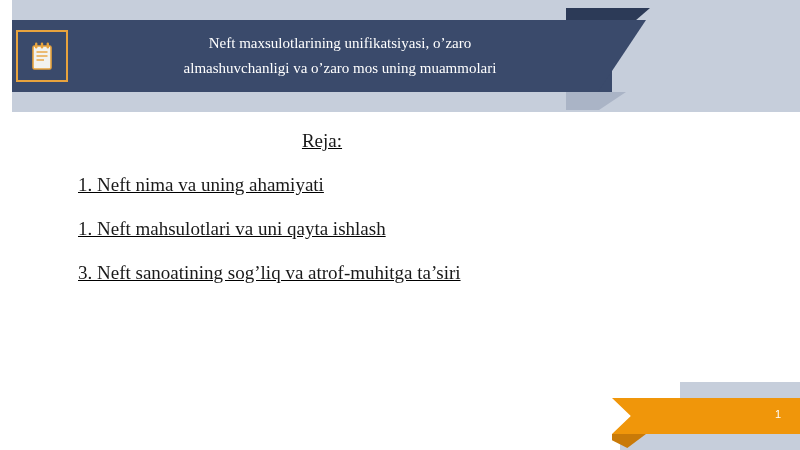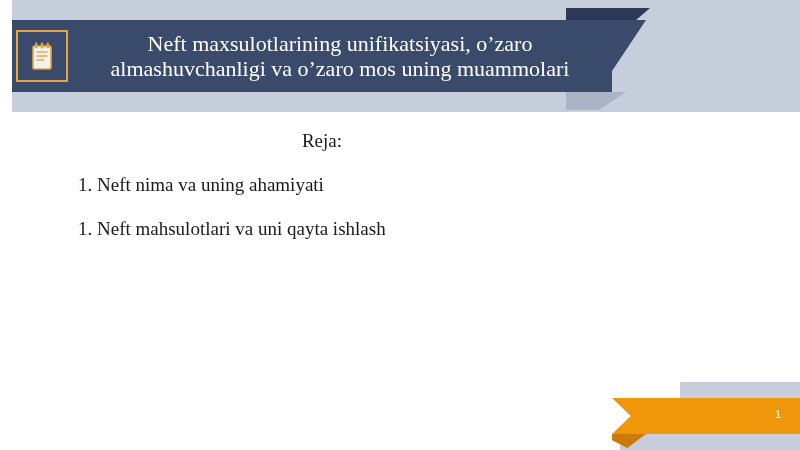--- a/index.html
+++ b/index.html
@@ -106,33 +106,34 @@
     left: 70px;
     top: 24px;
     width: 540px;
     height: 64px;
     z-index: 6;
     display: flex;
     flex-direction: column;
     align-items: center;
     justify-content: center;
     color: #ffffff;
-    font-size: 22px;
+    font-size: 15px;
     line-height: 25px;
     text-align: center;
     font-family: "Liberation Serif", serif;
   }
   .title-line { display: block; white-space: nowrap; }
 
   
   .content {
     position: absolute;
     left: 0;
     top: 130px;
     width: 644px;
+    text-decoration: underline;
   }
   .reja-heading {
     text-align: center;
     font-size: 19px;
     color: #1a1a1a;
     margin: 0 0 22px 0;
     font-family: "Liberation Serif", serif;
   }
   .agenda {
     margin: 0;
@@ -226,20 +227,21 @@
   <div class="title-text">
     <span class="title-line">Neft maxsulotlarining unifikatsiyasi, o’zaro</span>
     <span class="title-line">almashuvchanligi va o’zaro mos uning muammolari</span>
   </div>
 
   <div class="content">
     <div class="reja-heading">Reja:</div>
     <ul class="agenda">
       <li class="agenda-item">1. Neft nima va uning ahamiyati</li>
       <li class="agenda-item">1. Neft mahsulotlari va uni qayta ishlash</li>
+      <li class="agenda-item">3. Neft sanoatining sog’liq va atrof-muhitga ta’siri</li>
     </ul>
   </div>
 
   <div class="bottom-light-band"></div>
   <div class="bottom-light-band2"></div>
   <div class="orange-chevron-shadow"></div>
   <div class="orange-chevron"></div>
   <div class="slide-number">1</div>
 
 </div>

